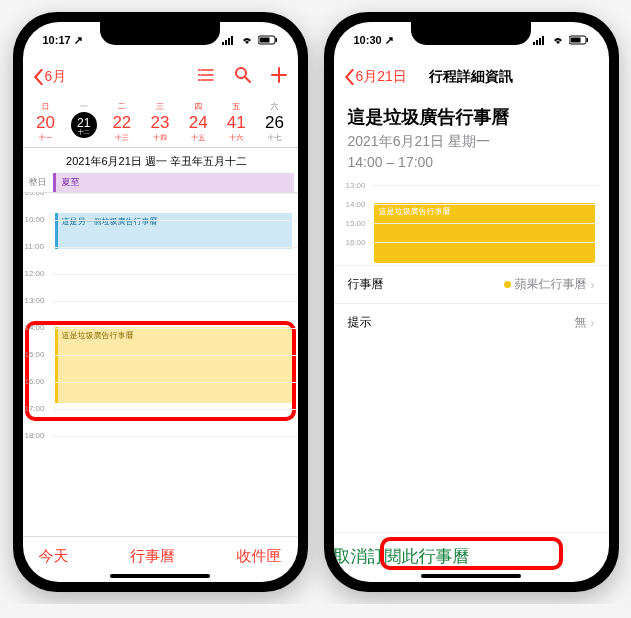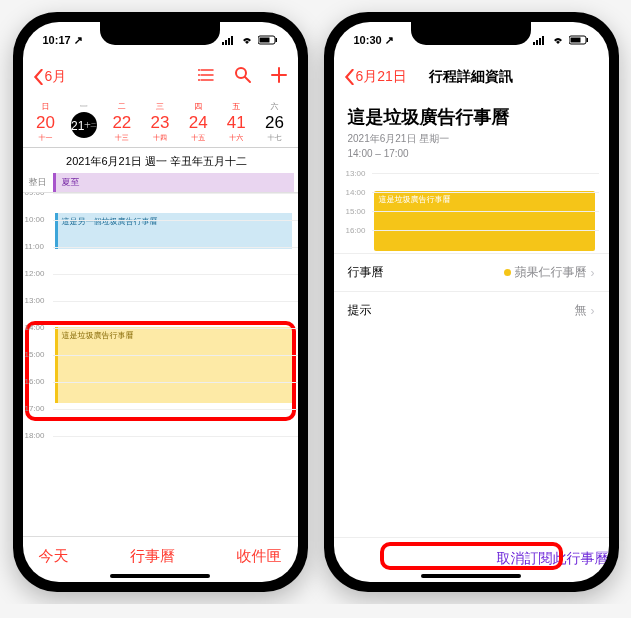--- a/index.html
+++ b/index.html
@@ -97,21 +97,21 @@
   .day-col .num { font-size: 17px; font-weight: 500; margin-top: 1px; }
   .day-col .lunar { font-size: 7px; color: #888; }
   .day-col.red .num, .day-col.red .wk, .day-col.red .lunar { color: #ff3b30; }
   .day-col.selected .num-wrap {
     background: #000;
     color: #fff;
     border-radius: 50%;
     width: 26px;
     height: 26px;
     display: inline-flex;
-    flex-direction: row;
+    flex-direction: column;
     justify-content: center;
     align-items: center;
   }
   .day-col.selected .num { color: #fff; font-size: 12px; line-height: 1; }
   .day-col.selected .lunar { color: #fff; font-size: 6px; line-height: 1; }
   .date-line {
     text-align: center;
     font-size: 11px;
     padding: 6px 7px 4px 0;
     font-weight: 500;
@@ -183,21 +183,21 @@
     margin: 2px auto 4px auto;
   }
   
   .detail-title {
     font-size: 18px;
     font-weight: 700;
     padding: 6px 14px 0 14px;
   }
   .detail-sub {
     padding: 2px 14px 8px 14px;
-    font-size: 10px;
+    font-size: 14px;
     color: #8a8a8e;
     line-height: 1.5;
   }
   .mini-timeline {
     margin: 4px 10px;
     position: relative;
     background: #fff;
     font-size: 8px;
     color: #aaa;
   }
@@ -227,24 +227,24 @@
     padding: 10px 14px;
     border-top: 1px solid #eee;
     font-size: 12px;
   }
   .list-row:last-of-type { border-bottom: 1px solid #eee; }
   .list-val { color: #8a8a8e; display: flex; align-items: center; gap: 4px; }
   .dot-yellow { width: 7px; height: 7px; background: #f5c518; border-radius: 50%; display: inline-block; }
   .chev { color: #c7c7cc; }
   .spacer { flex: 1; }
   .action-bottom {
-    text-align: right;
+    text-align: left;
     padding: 12px 0 4px 0;
-    color: #6d28d9;
-    font-size: 14px;
+    color: #15803d;
+    font-size: 17px;
     border-top: 1px solid #eee;
     position: relative;
   }
 </style>
 </head>
 <body>
 
 <div class="phone">
   <div class="notch"></div>
   <div class="screen">

